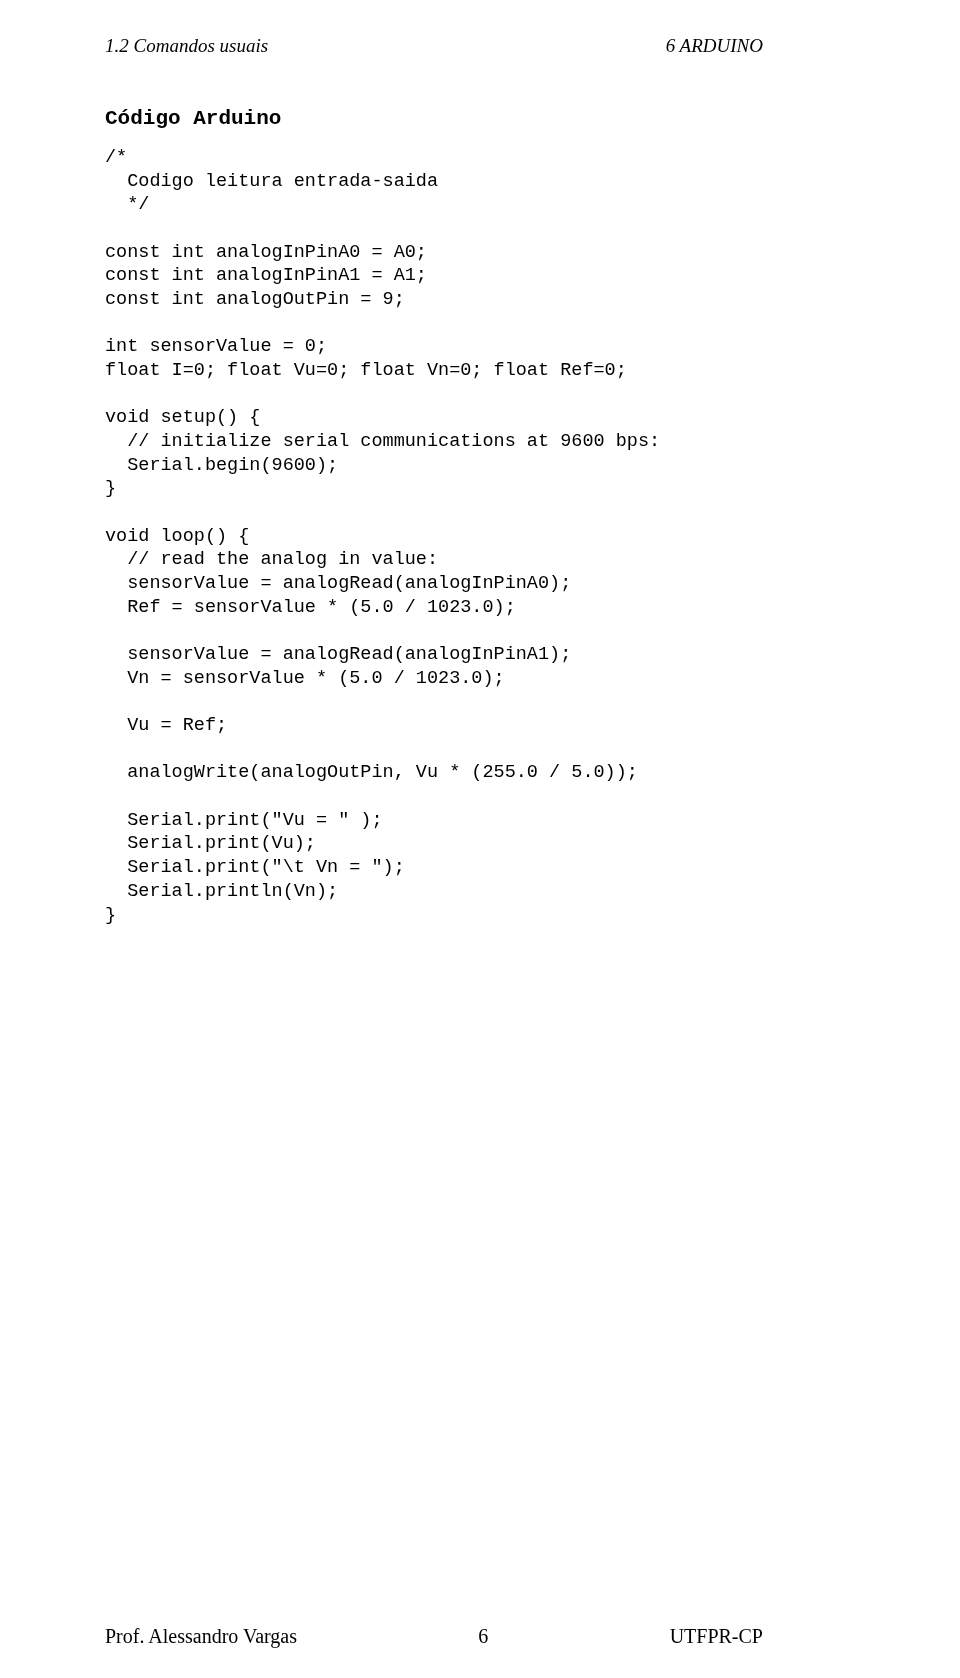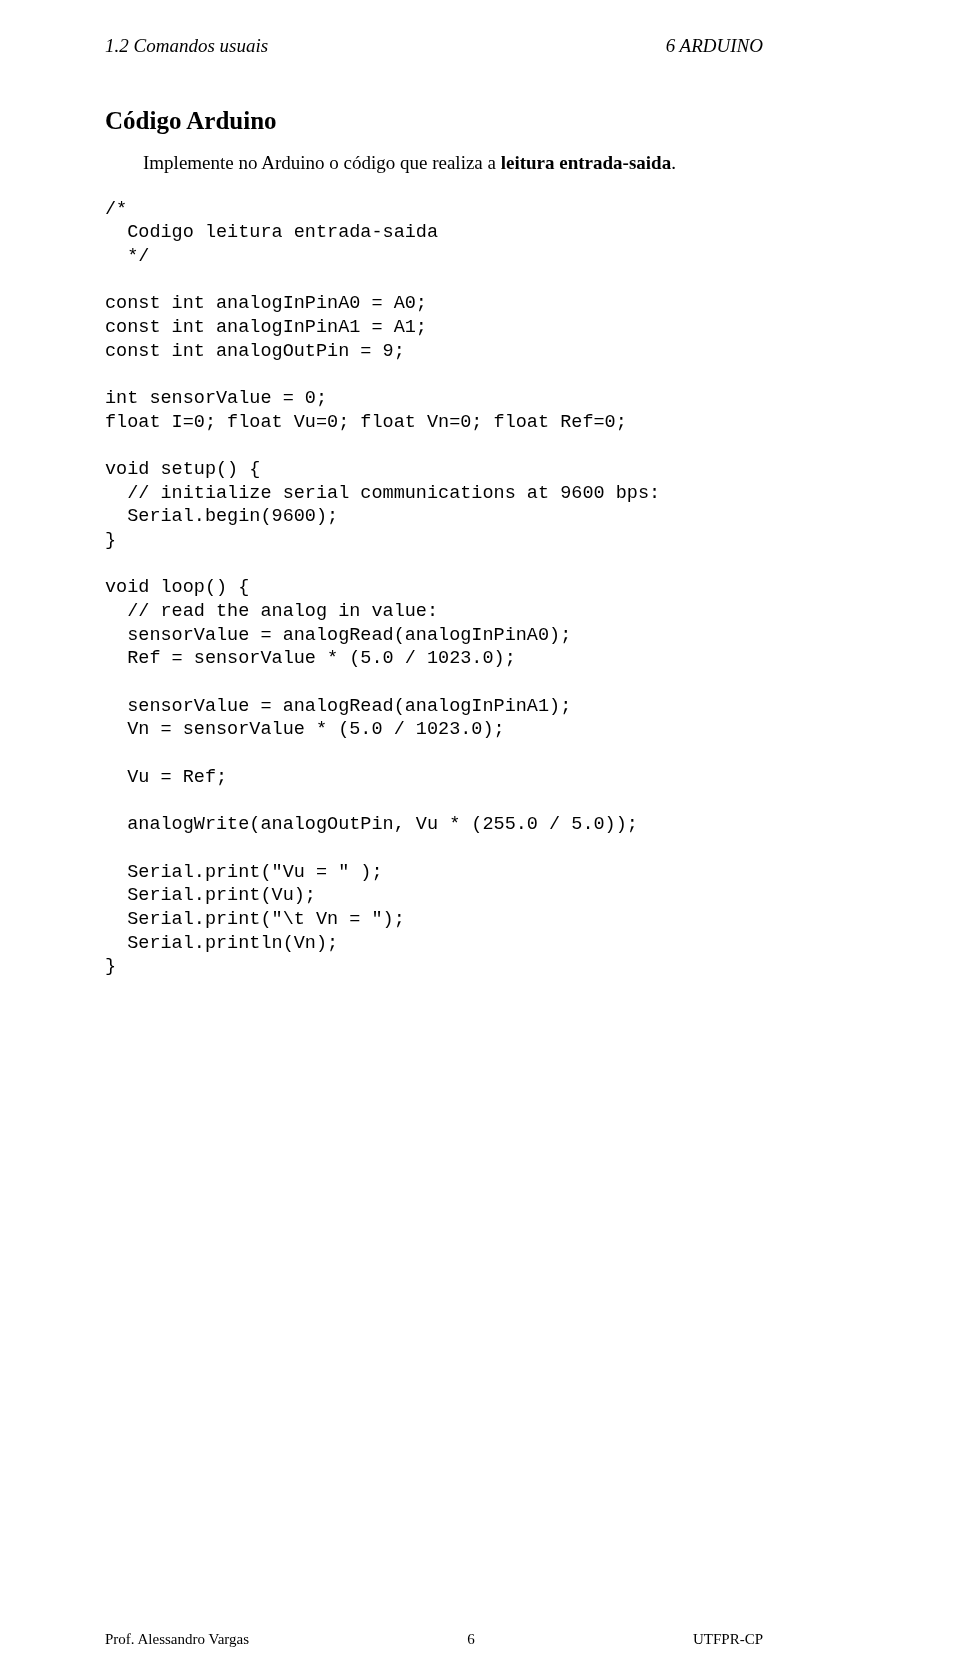--- a/index.html
+++ b/index.html
@@ -18,23 +18,24 @@
   }
   .header {
     display: flex;
     justify-content: space-between;
     font-style: italic;
     font-size: 19px;
     margin-bottom: 50px;
   }
   .section-title {
     font-weight: bold;
-    font-size: 25px;
+    font-size: 21px;
     margin-bottom: 16px;
     margin-top: 10px;
+    font-family: Liberation Mono, monospace;
   }
   .intro {
     font-size: 19px;
     margin-left: 38px;
     margin-bottom: 22px;
     line-height: 1.3;
   }
   .bold { font-weight: bold; }
   .code-block {
     font-family: "Courier New", Courier, monospace;
@@ -42,38 +43,35 @@
     white-space: pre;
     line-height: 1.28;
   }
   .footer {
     position: absolute;
     bottom: 30px;
     left: 105px;
     right: 105px;
     display: flex;
     justify-content: space-between;
-    font-size: 15px;
+    font-size: 20px;
   }
 </style>
 </head>
 <body>
 
 <div class="page">
 
   <div class="header">
     <span>1.2   Comandos usuais</span>
     <span>6   ARDUINO</span>
   </div>
 
   <div class="section-title">Código Arduino</div>
 
-  <div class="intro">
-    <span>Implemente no Arduino o código que realiza a </span><span class="bold">leitura entrada-saida</span><span>.</span>
-  </div>
 
   <div class="code-block">/*
   Codigo leitura entrada-saida
   */
 
 const int analogInPinA0 = A0;
 const int analogInPinA1 = A1;
 const int analogOutPin = 9;
 
 int sensorValue = 0;

